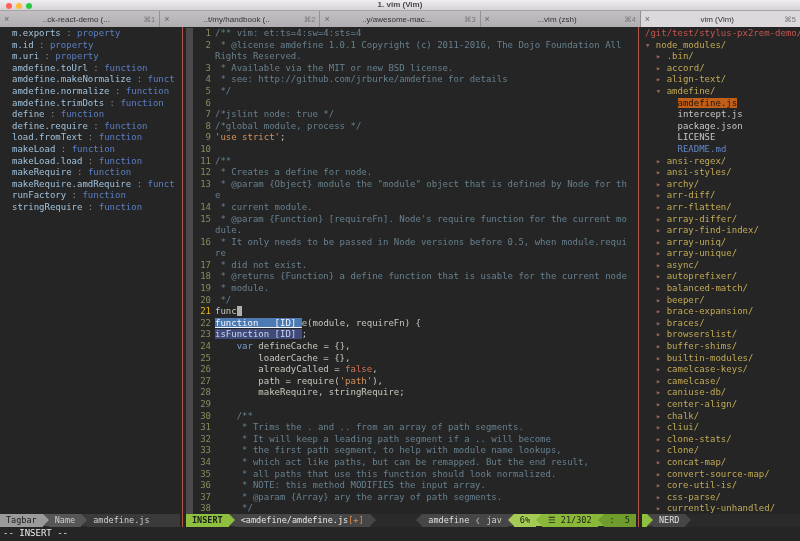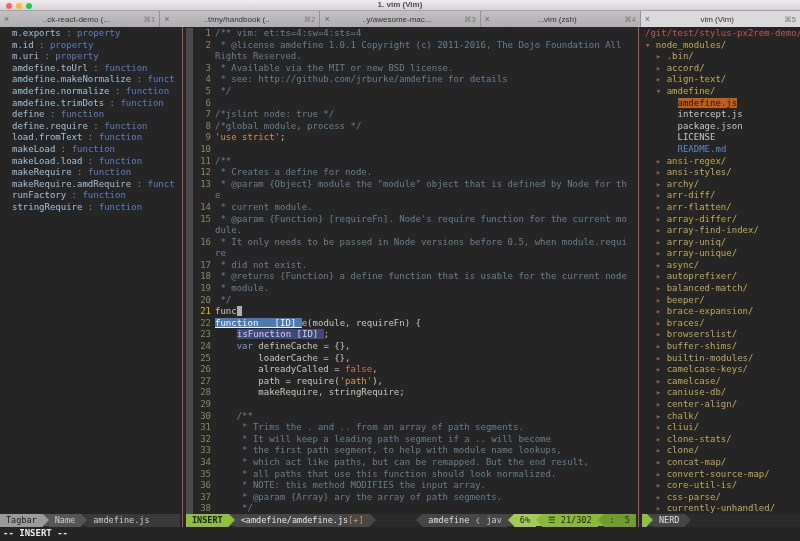--- a/index.html
+++ b/index.html
@@ -40,21 +40,21 @@
   .crow{display:flex;height:11.6px;white-space:pre;}
   .lnum{width:22px;flex:none;text-align:right;padding-right:4px;color:#8a8a5f;}
   .lnum.cur{color:#e8b80e;}
   .ltext{flex:1;overflow:hidden;}
   .cm{color:#66808f;}
   .str{color:#d6935a;}
   .kw{color:#7a9ed2;}
   .kd{color:#d37455;}
   .txt{color:#c8c8be;}
   .psel{background:#4d7ab2;color:#f2f6ff;text-decoration:underline;}
-  .pm{background:#3f4a78;color:#cdd4ef;margin-left:22px;}
+  .pm{background:#3f4a78;color:#cdd4ef;}
   .cursor{background:#b0b0b0;color:transparent;}
 
   .nrow{height:11.6px;white-space:pre;padding-left:3px;overflow:hidden;}
   .nerd-root{color:#c4574e;}
   .ndir{color:#c2aa55;}
   .narrow{color:#9b625b;}
   .nfile{color:#c6c6c6;}
   .nfile.sel{background:#bf5f1a;color:#261303;}
   .nfile.hlblue{color:#6287c5;}
 
@@ -86,21 +86,21 @@
   .sg-pos{background:#8ab838;color:#1d1d1d;}
   .a-m6{border-right:6px solid #6f9c2c;background:#8ab838;}
   .sg-col{background:#6f9c2c;color:#17230a;}
   
   .sg-nerdcap{width:5px;background:#8fbf3f;padding:0;}
   .a-n1{border-left:6px solid #8fbf3f;background:#464646;}
   .sg-nerd{background:#464646;color:#e0e0e0;}
   .a-n2{border-left:6px solid #464646;background:#2a2a2a;}
 
   .cmdline{height:14px;line-height:13px;flex:none;padding-left:3px;background:#252525;}
-  .mode-msg{color:#ececec;font-weight:bold;}
+  .mode-msg{color:#ececec;font-weight:normal;}
 </style>
 </head>
 <body>
 
 <div class="screen">
 
   <div class="titlebar">
     <div class="lights">
       <span class="light red"></span>
       <span class="light yellow"></span>

